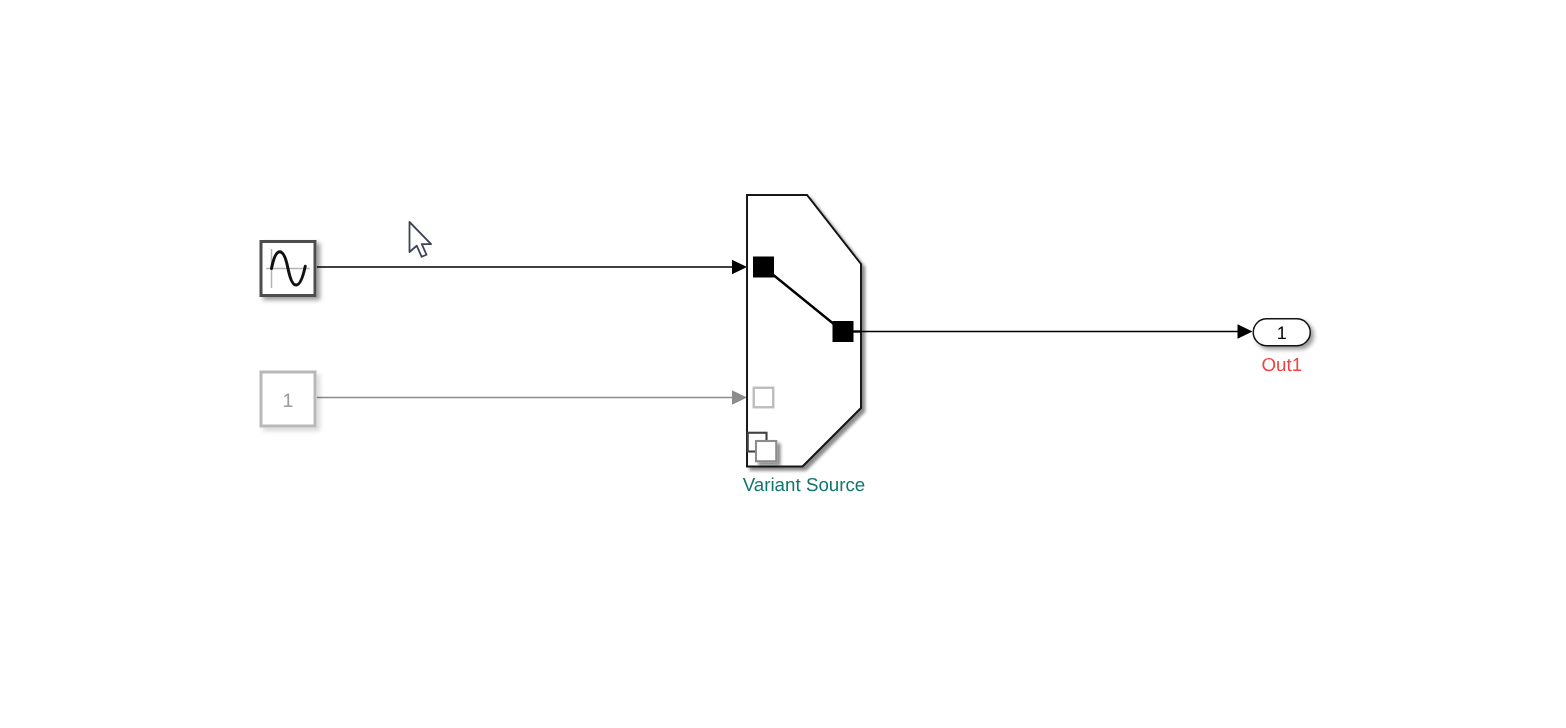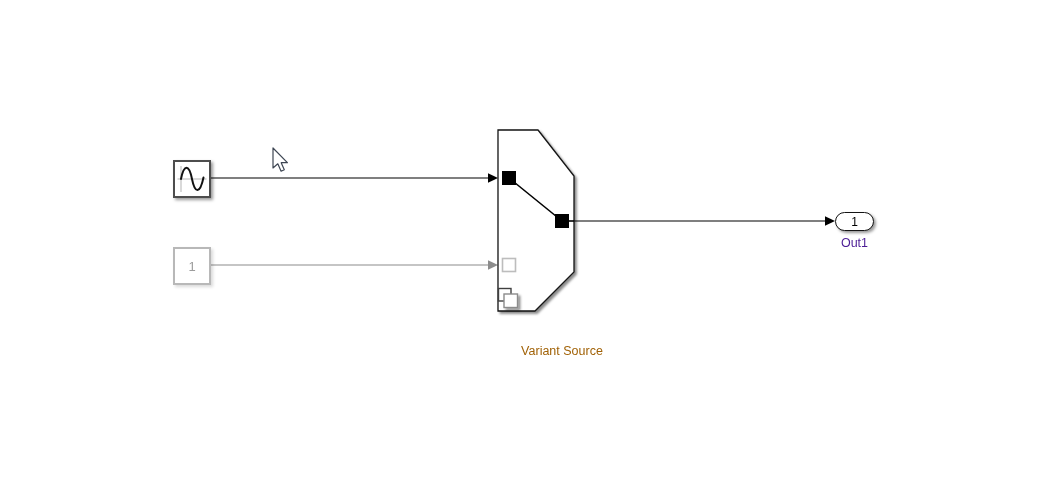--- a/index.html
+++ b/index.html
@@ -35,22 +35,22 @@
     border: 1.5px solid #141414; border-radius: 10px;
     box-shadow: 2px 2px 3px rgba(0,0,0,0.40);
     font-size: 12px; color: #000000;
   }
   .variant-svg { position: absolute; left: 488px; top: 120px; overflow: visible; }
   .vshape { fill: #ffffff; stroke: #141414; stroke-width: 1.3; }
   .vroute { stroke: #000000; stroke-width: 1.6; }
 
   .label { position: absolute; font-size: 12.5px; text-align: center;
            white-space: nowrap; line-height: 14px; }
-  .variant-label { left: 512px; top: 316px; width: 100px; color: #a16207; margin-top: 28px; }
-  .out1-label { left: 835px; top: 236px; width: 39px; color: #4c1d95; }
+  .variant-label { left: 486px; top: 316px; width: 100px; color: #0f766e; }
+  .out1-label { left: 835px; top: 236px; width: 39px; color: #ef4444; }
 
   .cursor-svg { position: absolute; left: 272px; top: 147px; overflow: visible; }
 </style>
 </head>
 <body>
 
 <div class="canvas">
 
   <svg class="layer" width="1044" height="485">
     <g>

